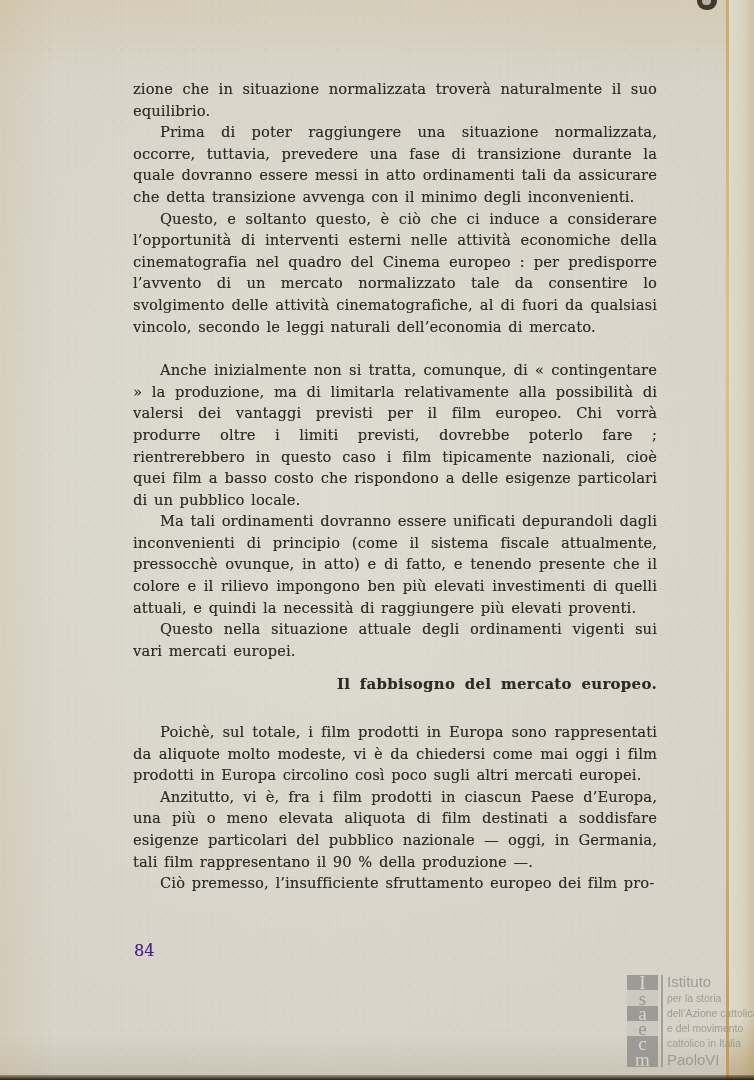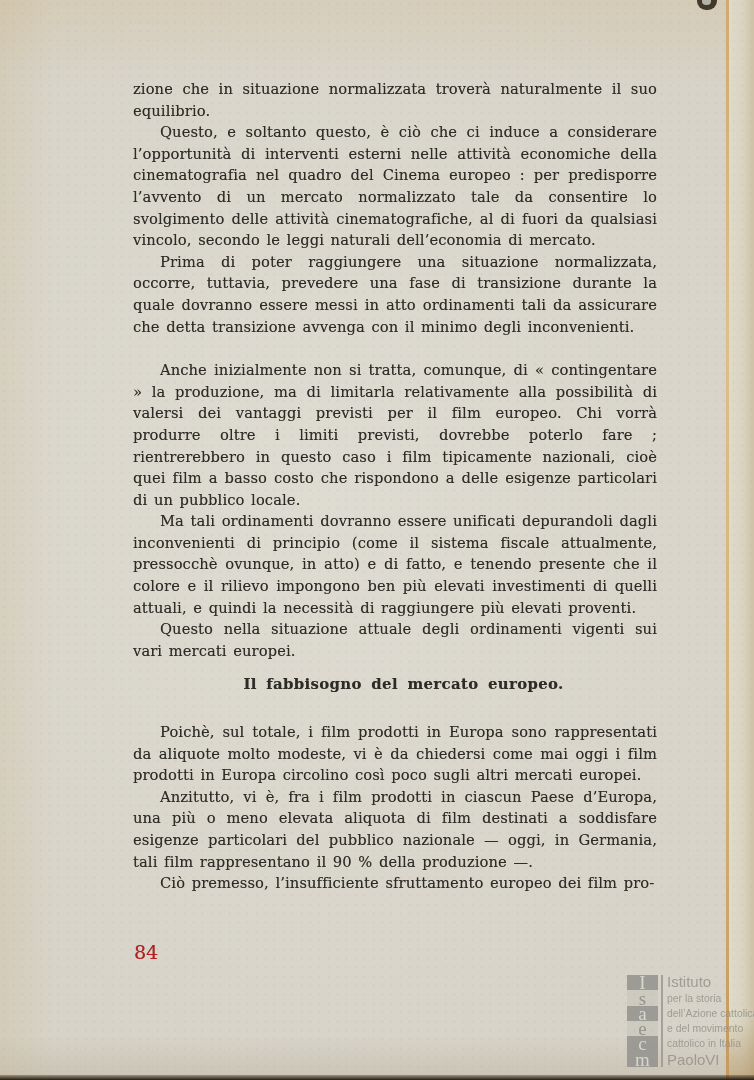--- a/index.html
+++ b/index.html
@@ -113,28 +113,28 @@
   .block-gap {
     height: 22px;
   }
   .section-heading {
     font-size: 14.8px;
     font-weight: bold;
     margin: 12px 0 26px 17px;
     text-indent: 0;
     letter-spacing: 0.4px;
     word-spacing: 4px;
-    text-align: center;
+    text-align: right;
   }
   .page-number {
     position: absolute;
     left: 134px;
     top: 941px;
-    font-size: 19px;
-    color: #b91c1c;
+    font-size: 16px;
+    color: #4c1d95;
     text-shadow: 0.2px 0.2px 0.35px rgba(44,42,36,0.45);
   }
 
   
   .watermark {
     position: absolute;
     left: 627px;
     top: 975px;
     height: 92px;
     display: flex;
@@ -183,22 +183,22 @@
   <div class="right-strip">
     <div class="strip-bottom"></div>
   </div>
   <div class="crease"></div>
   <div class="top-notch"></div>
   <div class="bottom-edge"></div>
 </div>
 
 <div class="text-column">
   <p class="no-indent">zione che in situazione normalizzata troverà naturalmente il suo equilibrio.</p>
+  <p>Prima di poter raggiungere una situazione normalizzata, occorre, tuttavia, prevedere una fase di transizione durante la quale dovranno essere messi in atto ordinamenti tali da assicurare che detta transizione avvenga con il minimo degli inconvenienti.</p>
   <p>Questo, e soltanto questo, è ciò che ci induce a considerare l’opportunità di interventi esterni nelle attività economiche della cinematografia nel quadro del Cinema europeo : per predisporre l’avvento di un mercato normalizzato tale da consentire lo svolgimento delle attività cinematografiche, al di fuori da qualsiasi vincolo, secondo le leggi naturali dell’economia di mercato.</p>
-  <p>Prima di poter raggiungere una situazione normalizzata, occorre, tuttavia, prevedere una fase di transizione durante la quale dovranno essere messi in atto ordinamenti tali da assicurare che detta transizione avvenga con il minimo degli inconvenienti.</p>
 
   <div class="block-gap"></div>
 
   <p>Anche inizialmente non si tratta, comunque, di « contingentare » la produzione, ma di limitarla relativamente alla possibilità di valersi dei vantaggi previsti per il film europeo. Chi vorrà produrre oltre i limiti previsti, dovrebbe poterlo fare ; rientrerebbero in questo caso i film tipicamente nazionali, cioè quei film a basso costo che rispondono a delle esigenze particolari di un pubblico locale.</p>
   <p>Ma tali ordinamenti dovranno essere unificati depurandoli dagli inconvenienti di principio (come il sistema fiscale attualmente, pressocchè ovunque, in atto) e di fatto, e tenendo presente che il colore e il rilievo impongono ben più elevati investimenti di quelli attuali, e quindi la necessità di raggiungere più elevati proventi.</p>
   <p>Questo nella situazione attuale degli ordinamenti vigenti sui vari mercati europei.</p>
 
   <h2 class="section-heading">Il fabbisogno del mercato europeo.</h2>
 
   <p>Poichè, sul totale, i film prodotti in Europa sono rappresentati da aliquote molto modeste, vi è da chiedersi come mai oggi i film prodotti in Europa circolino così poco sugli altri mercati europei.</p>

